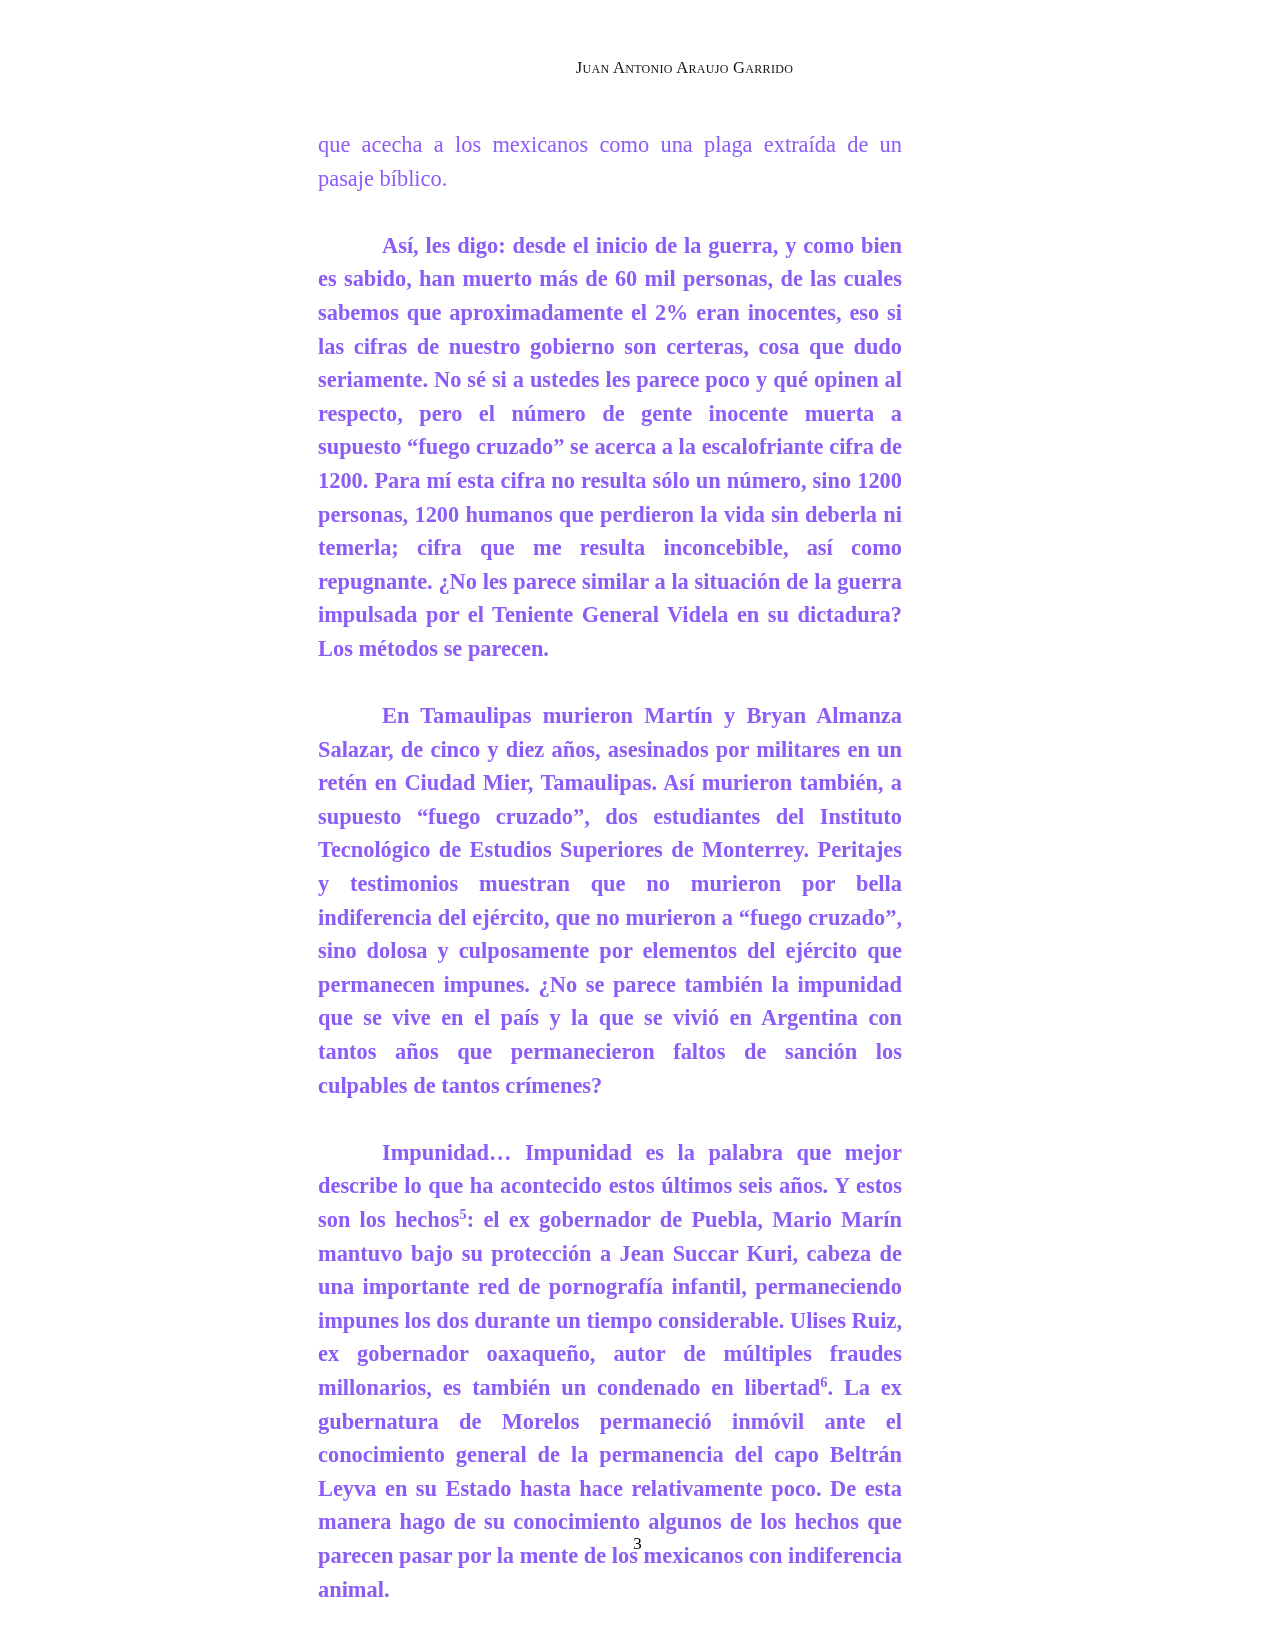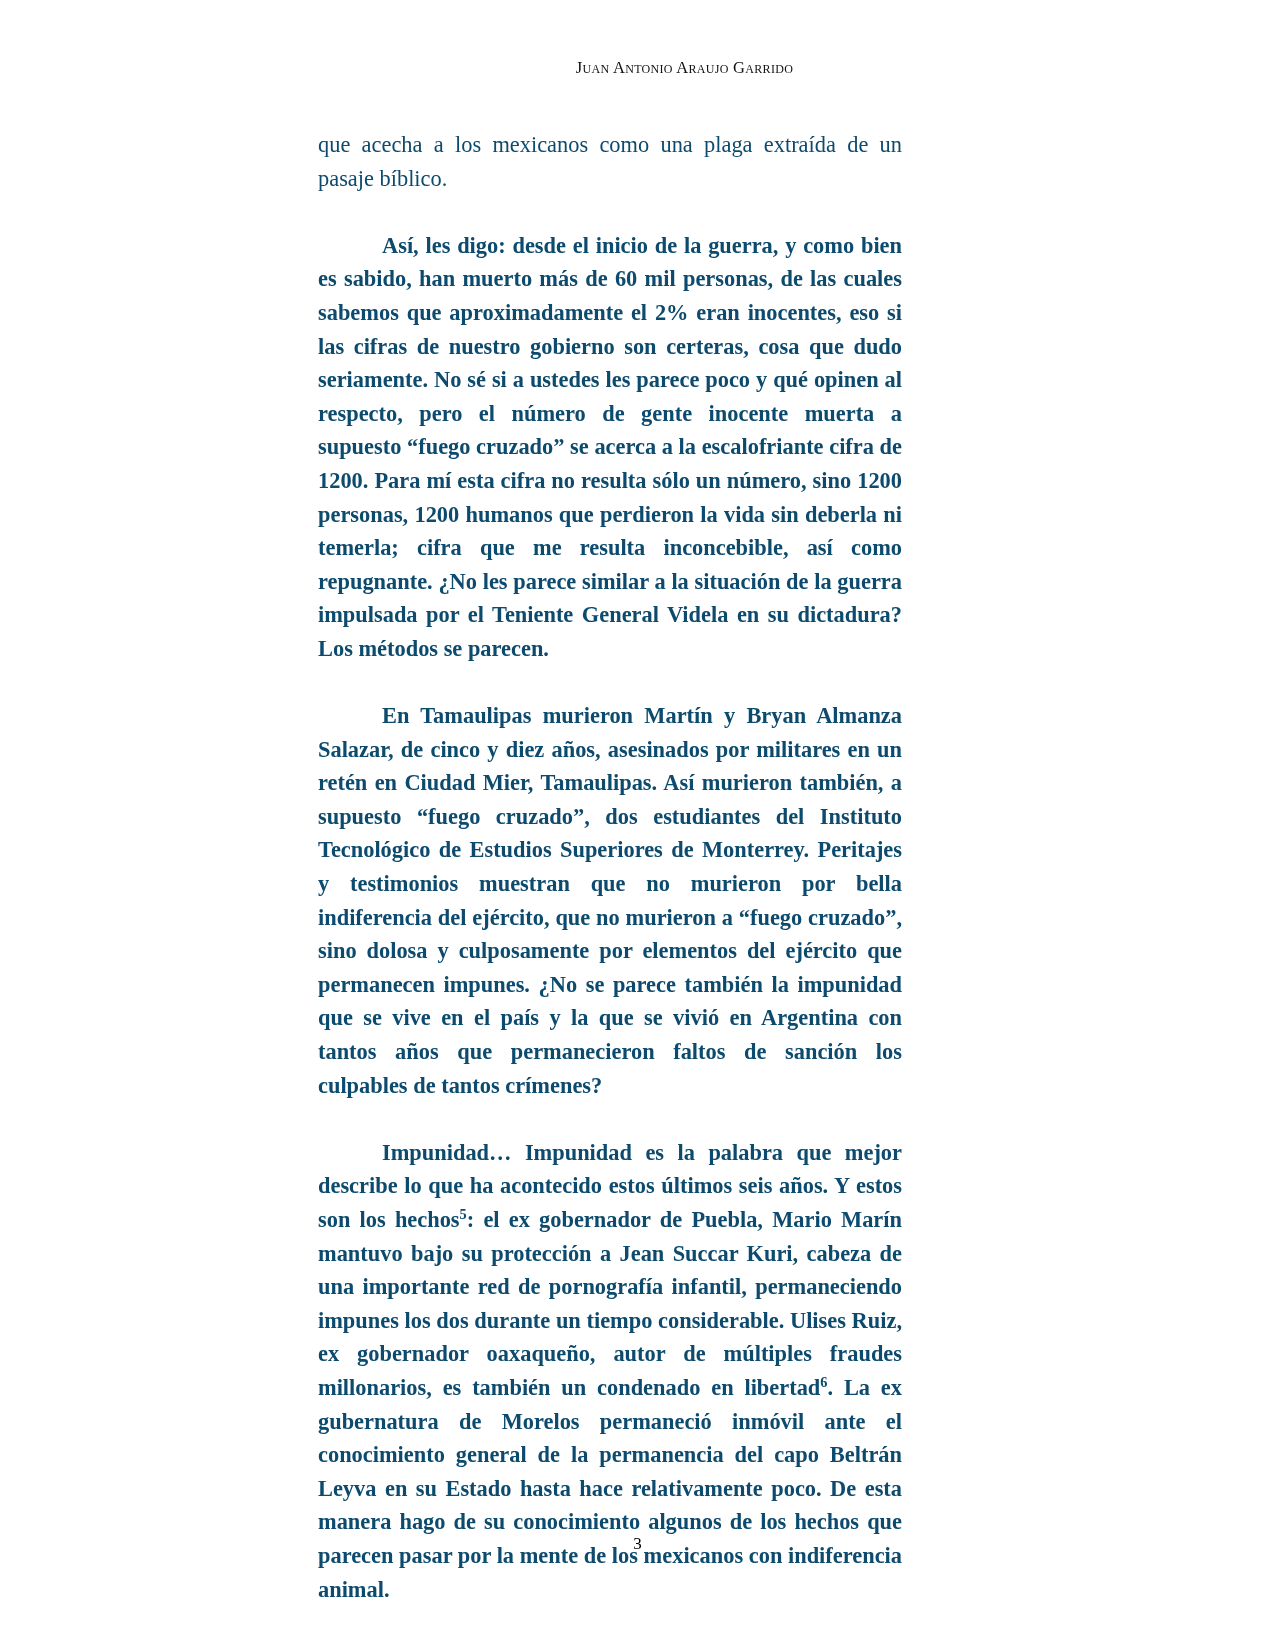--- a/index.html
+++ b/index.html
@@ -42,21 +42,21 @@
     top: 128px;
     left: 318px;
     width: 584px;
   }
   .para {
     margin: 0;
     text-align: justify;
     text-justify: inter-word;
     font-size: 22.4px;
     line-height: 33.6px;
-    color: #0c4a6e;
+    color: #8b5cf6;
     hyphens: none;
   }
   .para + .para {
     margin-top: 33.6px;
   }
   .para.indented {
     text-indent: 64px;
     font-weight: bold;
   }
   .para.noindent {

